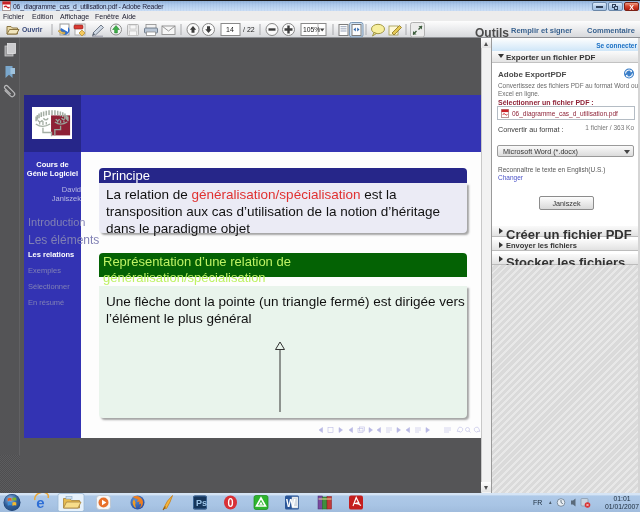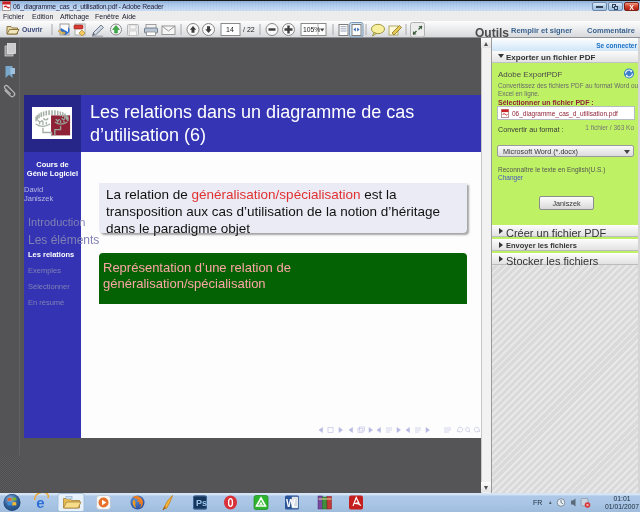--- a/index.html
+++ b/index.html
@@ -153,35 +153,41 @@
     </g>
     <g stroke="#a4aea4" fill="none" stroke-width="1.4">
       <path d="M6 13 q2.5 3.5 5 0 M12 11 q2.5 3.5 5 0 M4 17 q7 5 15 0 M11.5 14 v4 M8 15 v2.5 M15 15 v2.5 M11.5 21 v5 h9 v4"></path>
     </g>
     <g stroke="#9aa69c" fill="none" stroke-width="1.4">
       <path d="M25 12 q2 3 4 0 M31 11 q2 3 4 0 M24 15 q6 4.5 13 0 M30 13 v3 M27 13.5 v2 M33.5 13.5 v2 M30 19 v4 h-6 v6"></path>
     </g>
   </svg>
 
   <div class="abs" style="left:57px;top:0;width:400px;height:57px;background:#3434b4"></div>
-  <div class="abs" style="left:66px;top:6px;width:380px;color:#fff;font-size:18px;line-height:23px">Les relations dans un diagramme de cas d’utilisation (6)</div>
 
   <div class="abs" style="left:0;top:57px;width:57px;height:286px;background:#3333b3"></div>
   <div class="abs" style="left:0;top:65px;width:57px;text-align:center;color:#fff;font-size:7.5px;font-weight:bold;line-height:9px">Cours de<br>Génie Logiciel</div>
-  <div class="abs" style="left:0;top:90px;width:57px;text-align:left;color:#b9b9e2;font-size:7.5px;line-height:9px">David<br>Janiszek</div>
+  <div class="abs" style="left:0;top:90px;width:57px;text-align:right;color:#b9b9e2;font-size:7.5px;line-height:9px">David<br>Janiszek</div>
   <div class="abs" style="left:4px;top:121px;color:#8080b4;font-size:11px">Introduction</div>
   <div class="abs" style="left:4px;top:138px;color:#8080b4;font-size:12px">Les éléments</div>
   <div class="abs" style="left:4px;top:155px;color:#ffffff;font-size:7.5px;font-weight:bold">Les relations</div>
   <div class="abs" style="left:4px;top:171px;color:#8080b4;font-size:7.5px">Exemples</div>
   <div class="abs" style="left:4px;top:187px;color:#8080b4;font-size:7.5px">Sélectionner</div>
   <div class="abs" style="left:4px;top:203px;color:#8080b4;font-size:7.5px">En résumé</div>
 
+  <div class="abs" style="left:75px;top:73px;width:368px;height:15px;background:#262689;border-radius:4px 4px 0 0;color:#fff;font-size:13px;line-height:15px;padding-left:4px">Principe</div>
   <div class="abs" style="left:75px;top:88px;width:368px;height:50px;background:#ebebf5;border-radius:0 0 4px 4px;box-shadow:2px 2px 2px rgba(90,90,90,.55);color:#111;font-size:13.5px;line-height:17px;padding:3px 0 0 7px;white-space:nowrap">La relation de <span style="color:#e03131">généralisation/spécialisation</span> est la<br>transposition aux cas d’utilisation de la notion d’héritage<br>dans le paradigme objet</div>
 
-  <div class="abs" style="left:75px;top:158px;width:368px;height:51px;background:#046204;border-radius:4px 4px 0 0;color:#fca5a5;font-size:13px;line-height:15.5px;padding:7px 0 0 4px">Représentation d’une relation de<br>généralisation/spécialisation</div>
+  <div class="abs" style="left:75px;top:158px;width:368px;height:24px;background:#046204;border-radius:4px 4px 0 0;color:#bef264;font-size:13px;line-height:15.5px;padding:1px 0 0 4px">Représentation d’une relation de<br>généralisation/spécialisation</div>
+  <div class="abs" style="left:75px;top:191px;width:368px;height:132px;background:#e9f4ec;border-radius:0 0 4px 4px;box-shadow:2px 2px 2px rgba(90,90,90,.55);color:#111;font-size:13.5px;line-height:17px;padding:7px 0 0 7px;white-space:nowrap">Une flèche dont la pointe (un triangle fermé) est dirigée vers<br>l’élément le plus général
+    <svg class="abs" style="left:171px;top:55px" width="20" height="79" viewBox="0 0 20 79">
+      <line x1="10" y1="8" x2="10" y2="71" stroke="#333" stroke-width="1"></line>
+      <path d="M10 1 L14.5 8.5 L5.5 8.5 Z" fill="none" stroke="#333" stroke-width="1"></path>
+    </svg>
+  </div>
 
   <svg class="abs" style="left:290px;top:330px" width="170" height="10" viewBox="0 0 170 10">
     <g fill="#b8b8e4" stroke="#b8b8e4" stroke-width="0.55">
       <path d="M5 2.5 L9 2.5 L9 7.5 L5 7.5 M9 5 L5 5" fill="none" opacity="0"></path>
       <path d="M8.5 2.5 l-3.5 2.5 l3.5 2.5 z"></path>
       <rect x="14" y="2.5" width="5" height="5" fill="none"></rect>
       <path d="M25 2.5 l3.5 2.5 l-3.5 2.5 z"></path>
       <path d="M38.5 2.5 l-3.5 2.5 l3.5 2.5 z"></path>
       <rect x="44" y="3.5" width="5" height="4" fill="none"></rect>
         <rect x="45.5" y="2" width="5" height="4" fill="none"></rect>
@@ -200,28 +206,28 @@
     </g>
   </svg>
 </div>
 
 <div class="abs" style="left:481px;top:38px;width:10px;height:455px;background:#f2f2f2;border-left:1px solid #c8c8c8"></div>
 <div class="abs" style="left:481px;top:38px;width:10px;height:10px;background:linear-gradient(#fefefe,#e2e2e2)"></div>
 <div class="abs" style="left:484px;top:42px;width:0;height:0;border-left:2.5px solid transparent;border-right:2.5px solid transparent;border-bottom:4px solid #505050"></div>
 <div class="abs" style="left:481px;top:482px;width:10px;height:10px;background:linear-gradient(#fefefe,#e2e2e2)"></div>
 <div class="abs" style="left:484px;top:486px;width:0;height:0;border-left:2.5px solid transparent;border-right:2.5px solid transparent;border-top:4px solid #505050"></div>
 
-<div id="rpanel" class="abs" style="left:491px;top:38px;width:149px;height:455px;background:#bef264;border-left:1px solid #9a9a9a">
+<div id="rpanel" class="abs" style="left:491px;top:38px;width:149px;height:455px;background:#ffffff;border-left:1px solid #9a9a9a">
   <div class="abs" style="left:0;top:0;width:148px;height:13px;background:linear-gradient(#fefefe,#cfe6f8)"></div>
   <div class="abs" style="right:3px;top:3.5px;font-size:6.5px;font-weight:bold;color:#1a70c4">Se connecter</div>
   <div class="abs" style="left:0;top:13px;width:148px;height:12px;background:linear-gradient(#fbfbfb,#e3e3e3);border-bottom:1px solid #c2c2c2"></div>
   <div class="abs" style="left:6px;top:16px;width:0;height:0;border-top:4px solid #333;border-left:3px solid transparent;border-right:3px solid transparent"></div>
   <div class="abs" style="left:14px;top:15px;font-size:8px;font-weight:bold;color:#333">Exporter un fichier PDF</div>
 
-  <div class="abs" style="left:6px;top:32px;font-size:8px;font-weight:normal;color:#4a4a4a">Adobe ExportPDF</div>
+  <div class="abs" style="left:6px;top:32px;font-size:8px;font-weight:bold;color:#4a4a4a">Adobe ExportPDF</div>
   <svg class="abs" style="left:131px;top:30px" width="12" height="11" viewBox="0 0 12 11">
     <circle cx="6" cy="5.5" r="5" fill="#3a7ec8"></circle>
     <path d="M2.5 5.5 a3.5 3.5 0 0 1 6.3 -2 M9.5 5.5 a3.5 3.5 0 0 1 -6.3 2" fill="none" stroke="#fff" stroke-width="1.1"></path>
     <path d="M8.2 2 l1 2 l-2 0.2 z M3.8 9 l-1 -2 l2 -0.2 z" fill="#fff"></path>
   </svg>
   <div class="abs" style="left:6px;top:44px;width:142px;font-size:6.4px;line-height:7.5px;color:#6a6a6a;white-space:nowrap">Convertissez des fichiers PDF au format Word ou<br>Excel en ligne.</div>
   <div class="abs" style="left:6px;top:61px;font-size:7px;font-weight:bold;color:#8e2237">Sélectionner un fichier PDF :</div>
   <div class="abs" style="left:5px;top:68px;width:138px;height:14px;background:#fff;border:1px solid #b4bcc4"></div>
   <svg class="abs" style="left:9px;top:71px" width="8" height="9" viewBox="0 0 8 9">
     <rect x="0.5" y="0.5" width="7" height="8" fill="#fff" stroke="#b99"></rect>
@@ -232,27 +238,27 @@
   <div class="abs" style="right:6px;top:86px;font-size:6.5px;color:#777">1 fichier / 363 Ko</div>
   <div class="abs" style="left:6px;top:87px;font-size:7.2px;color:#3c3c3c">Convertir au format :</div>
   <div class="abs" style="left:5px;top:107px;width:137px;height:12px;background:linear-gradient(#fafafa,#dcdcdc);border:1px solid #9a9a9a;border-radius:2px"></div>
   <div class="abs" style="left:11px;top:109px;font-size:7.2px;color:#333">Microsoft Word (*.docx)</div>
   <div class="abs" style="left:132px;top:112px;width:0;height:0;border-top:4px solid #444;border-left:3px solid transparent;border-right:3px solid transparent"></div>
   <div class="abs" style="left:6px;top:128px;font-size:6.5px;color:#555">Reconnaître le texte en English(U.S.)</div>
   <div class="abs" style="left:6px;top:136px;font-size:6.5px;color:#4a52c8">Changer</div>
   <div class="abs" style="left:47px;top:158px;width:55px;height:14px;background:linear-gradient(#fdfdfd,#d9d9d9);border:1px solid #8c8c8c;border-radius:2px;font-size:7.2px;color:#333;text-align:center;line-height:13px">Janiszek</div>
 
   <div class="sect abs" style="left:0;top:187px;width:148px;height:12px"></div>
-  <div class="abs" style="left:14px;top:189px;font-size:11px;font-weight:normal;color:#333">Créer un fichier PDF</div>
+  <div class="abs" style="left:14px;top:189px;font-size:13px;font-weight:bold;color:#333">Créer un fichier PDF</div>
   <div class="abs" style="left:7px;top:190px;width:0;height:0;border-left:4px solid #333;border-top:3px solid transparent;border-bottom:3px solid transparent"></div>
   <div class="sect abs" style="left:0;top:201px;width:148px;height:12px"></div>
   <div class="abs" style="left:14px;top:203px;font-size:7.5px;font-weight:bold;color:#333">Envoyer les fichiers</div>
   <div class="abs" style="left:7px;top:204px;width:0;height:0;border-left:4px solid #333;border-top:3px solid transparent;border-bottom:3px solid transparent"></div>
   <div class="sect abs" style="left:0;top:215px;width:148px;height:12px"></div>
-  <div class="abs" style="left:14px;top:217px;font-size:11px;font-weight:normal;color:#333">Stocker les fichiers</div>
+  <div class="abs" style="left:14px;top:217px;font-size:13px;font-weight:bold;color:#333">Stocker les fichiers</div>
   <div class="abs" style="left:7px;top:218px;width:0;height:0;border-left:4px solid #333;border-top:3px solid transparent;border-bottom:3px solid transparent"></div>
   <div class="abs" style="left:0;top:227px;width:148px;height:228px;background:repeating-linear-gradient(135deg,#e8e8e8 0 2px,#dadada 2px 5px)"></div>
 </div>
 
 <div class="abs" style="left:638px;top:38px;width:2px;height:455px;background:#d5d5d5"></div>
 
 <div id="taskbar" class="abs" style="left:0;top:493px;width:640px;height:19px;background:linear-gradient(#d5e4f5 0,#d5e4f5 9%,#aec9e8 16%,#a8c4e4 65%,#a0bcdd 100%)"></div>
 <svg class="abs" style="left:0;top:493px" width="640" height="19" viewBox="0 0 640 19">
 
   <rect x="58" y="0.5" width="26" height="18" rx="2" fill="#e6f1fb" stroke="#9ab8d4" stroke-width="0.8"></rect>

